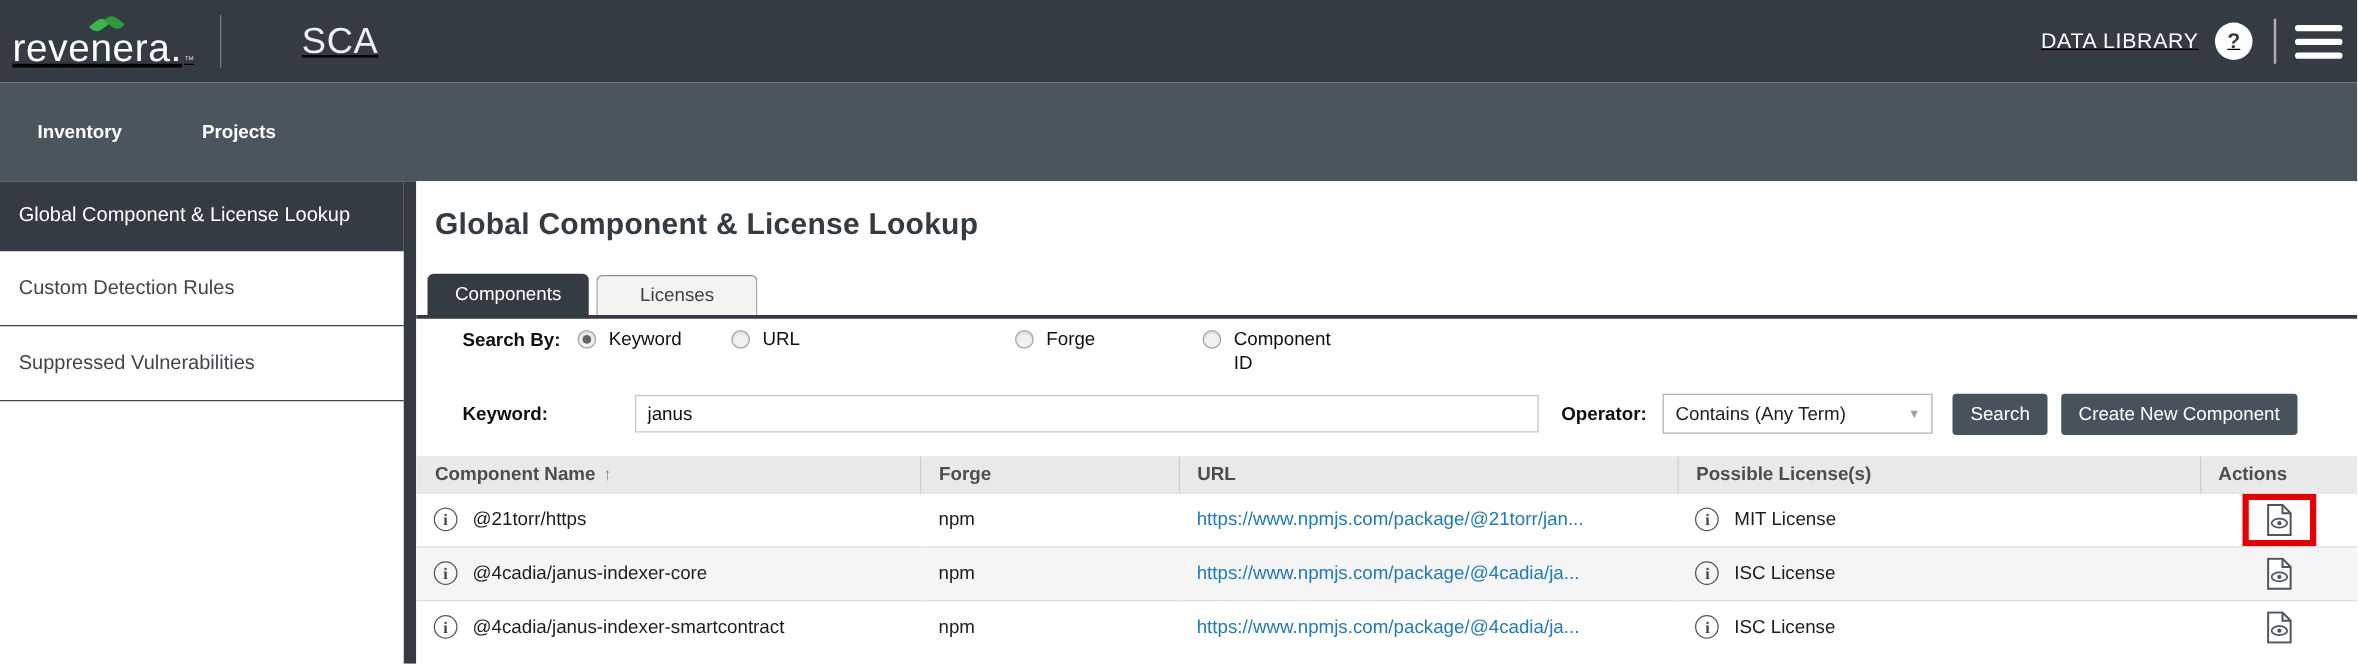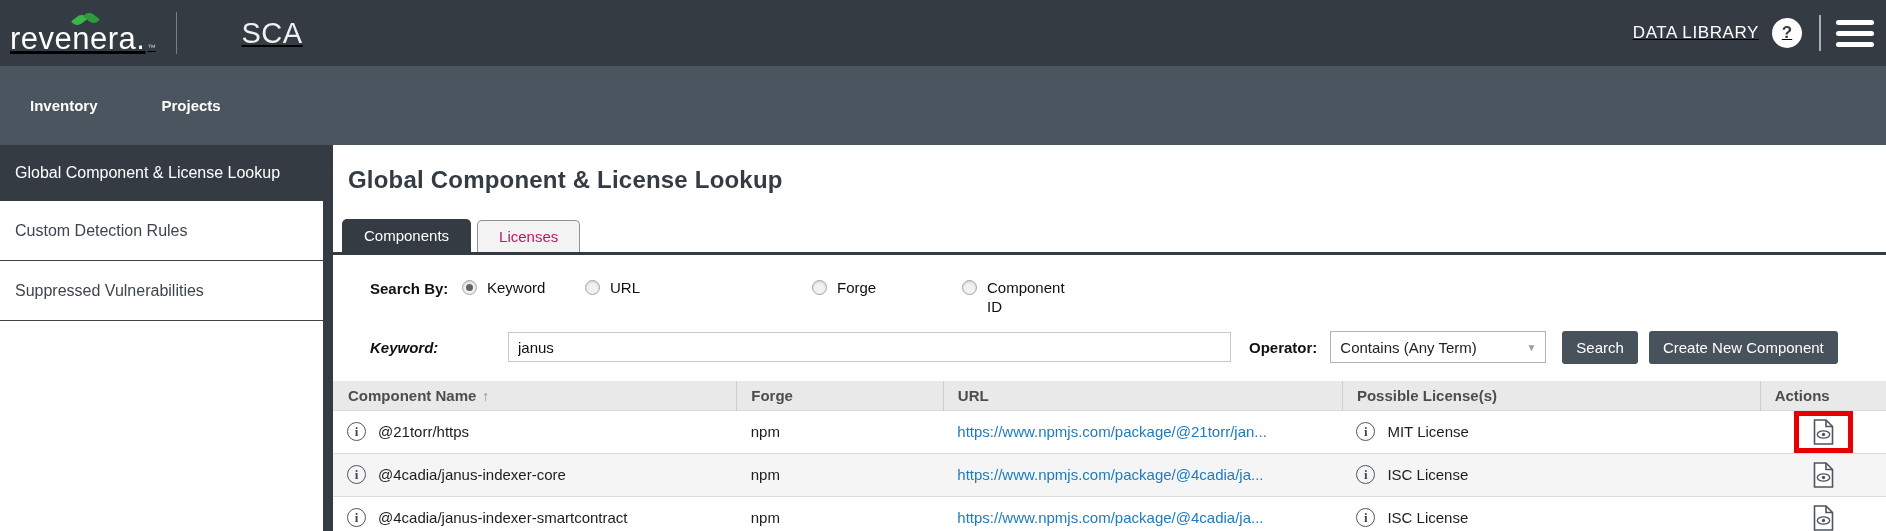--- a/index.html
+++ b/index.html
@@ -35,28 +35,28 @@
   .side-item.active { background:#343b43; color:#fff; height:56px; }
   .side-item.plain { height:60px; border-bottom:1px solid #40444a; }
   .side-bar-divider { width:10px; flex-shrink:0; background:#343b43; }
 
   
   .content { flex:1; background:#fff; min-width:0; }
   .page-title { font-size:24px; font-weight:bold; color:#333b43; margin:21px 0 0 15px; letter-spacing:0.2px; }
   .tab-bar { display:flex; align-items:flex-end; margin-top:25px; padding-left:9px; border-bottom:3px solid #343b43; }
   .tab { font-size:15px; border-radius:5px 5px 0 0; cursor:pointer; }
   .tab.active { background:#343b43; color:#fff; padding:8px 22px; }
-  .tab.inactive { background:#f3f3f3; color:#be185d; border:1px solid #8f8f8f; border-bottom:none; margin-left:6px; padding:7px 21px; }
-
-  .search-form { padding:24px 0 0 37px; }
+  .tab.inactive { background:#f3f3f3; color:#404040; border:1px solid #8f8f8f; border-bottom:none; margin-left:6px; padding:7px 34px; }
+
+  .search-form { padding:8px 0 0 37px; }
   .form-row { display:flex; align-items:flex-start; }
   .form-row.second { margin-top:14px; align-items:center; }
   .form-label { font-size:15px; font-weight:bold; color:#101010; flex-shrink:0; padding-top:1px; }
   .lbl-searchby { width:92px; }
-  .lbl-keyword { width:138px;font-style:italic; }
+  .lbl-keyword { width:138px; }
   .radio-group { display:flex; gap:10px; align-items:flex-start; cursor:pointer; }
   .rg-1 { width:123px; } .rg-2 { width:227px; } .rg-3 { width:150px; } .rg-4 { width:140px; }
   .radio-circle { width:15px; height:15px; border:1px solid #a6a6a6; border-radius:50%; background:#f1f1f1; box-shadow:inset 0 1px 2px rgba(0,0,0,.15); flex-shrink:0; margin-top:1px; }
   .radio-group.selected .radio-circle::after { content:""; display:block; width:7px; height:7px; border-radius:50%; background:#636363; margin:3px; }
   .radio-label { font-size:15px; color:#101010; line-height:1.25; }
   .rg-4 .radio-label { max-width:84px; }
 
   .keyword-input { width:723px; height:30px; border:1px solid #c8c8c8; font-size:15px; color:#101010; padding:0 9px; font-family:inherit; }
   .operator-label { font-size:15px; font-weight:bold; color:#101010; margin-left:18px; white-space:nowrap; }
   .select-box { margin-left:13px; width:216px; height:32px; border:1px solid #b2b2b2; background:#fff; display:flex; align-items:center; justify-content:space-between; padding:0 9px; font-size:15px; color:#222; cursor:pointer; flex-shrink:0; }

